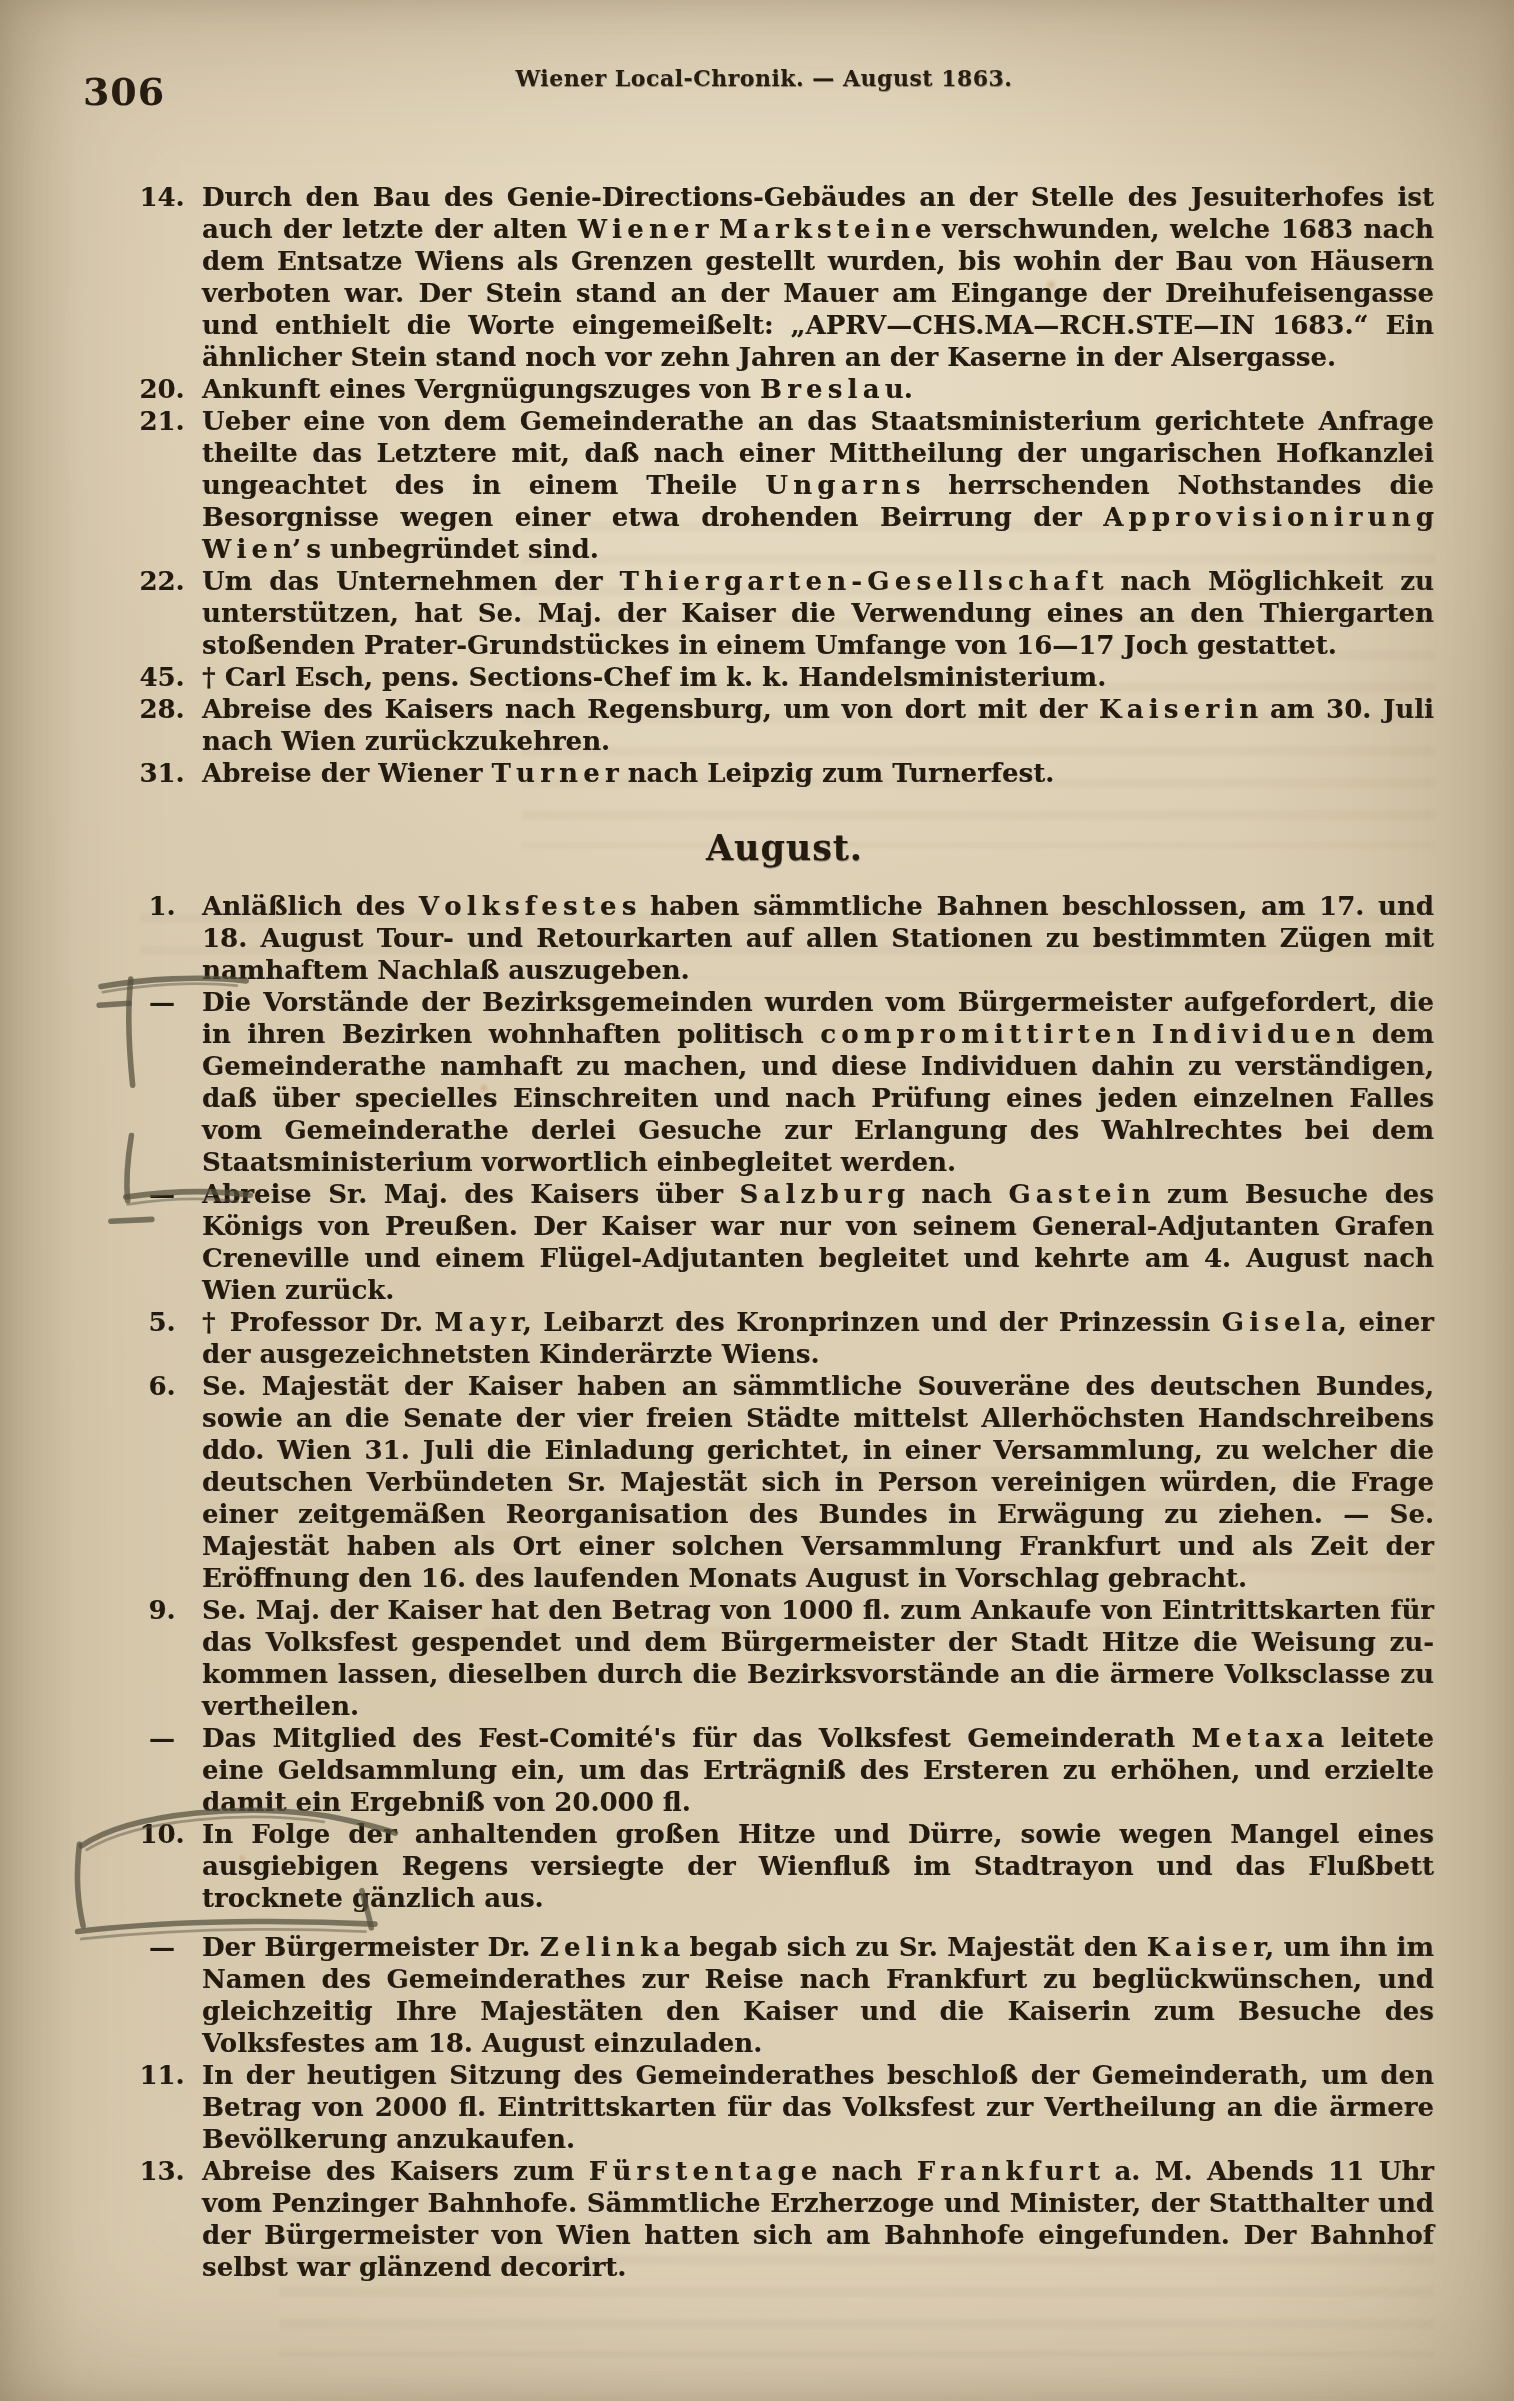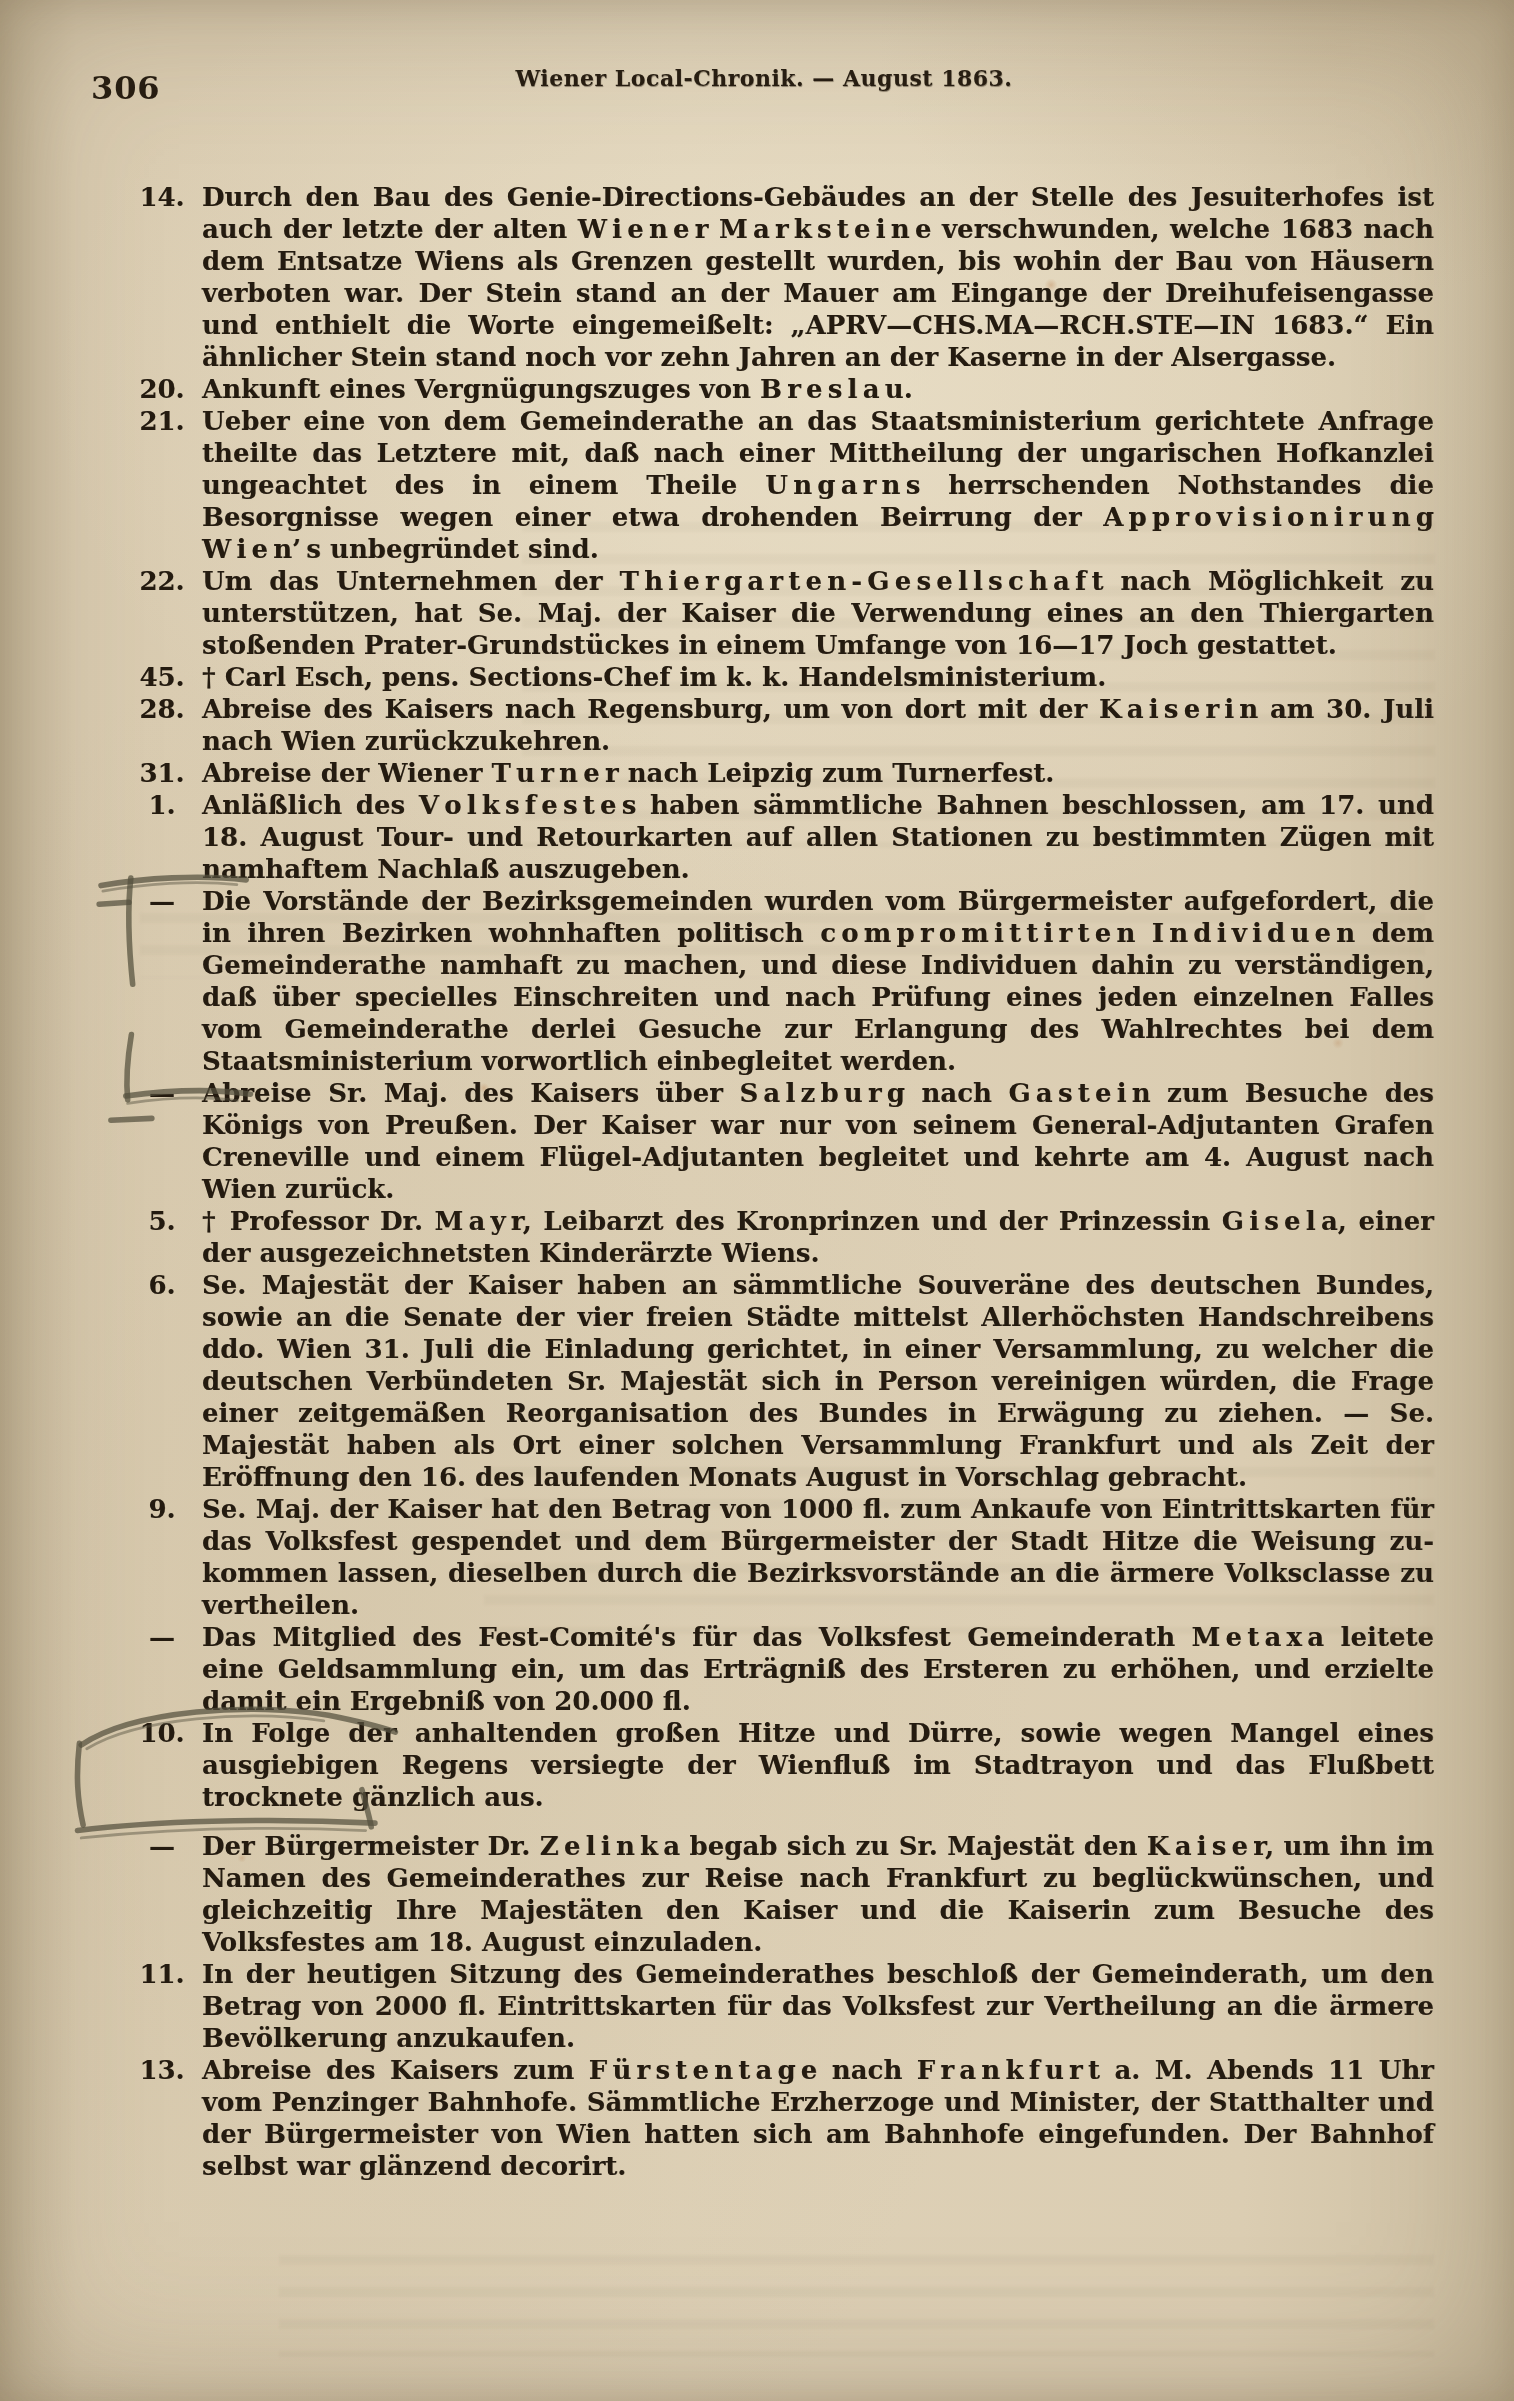--- a/index.html
+++ b/index.html
@@ -25,22 +25,22 @@
     box-shadow:inset 0 0 149px rgba(105,88,58,.38), inset 0 0 34px rgba(105,88,58,.22);
   }
   .ghost{position:absolute;pointer-events:none;filter:blur(1.5px);opacity:.6;}
   .ghost-lines{
     background:repeating-linear-gradient(
       180deg, transparent 0px, transparent 18.6px,
       rgba(118,102,74,.085) 18.6px, rgba(118,102,74,.085) 29px, transparent 29px, transparent 32px);
   }
   .header-row{position:absolute;top:65px;left:0;width:100%;height:47px;}
   .page-number{
-    position:absolute;left:91px;top:3.7px;
-    font-size:32px;font-weight:700;letter-spacing:0.9px;
+    position:absolute;left:83px;top:3.7px;
+    font-size:38px;font-weight:700;letter-spacing:0.9px;
   }
   .running-title{
     position:absolute;left:135px;width:1258px;top:0;
     text-align:center;font-size:22px;font-weight:700;letter-spacing:0.5px;
     text-shadow:0.4px 0.5px 0.7px rgba(40,28,16,.45);
   }
   .content{
     position:absolute;left:135px;top:181px;width:1299px;
     font-size:26px;font-weight:700;line-height:32px;
     text-shadow:0.3px 0.4px 0.6px rgba(40,30,18,.38);
@@ -97,20 +97,21 @@
     <span class="body">† Carl Esch, pens. Sections-Chef im k. k. Handelsministerium.</span>
   </div>
       <div class="entry">
     <span class="num">28.</span>
     <span class="body">Abreise des Kaisers nach Regensburg, um von dort mit der K a i s e r i n am 30. Juli nach Wien zurückzukehren.</span>
   </div>
       <div class="entry">
     <span class="num">31.</span>
     <span class="body">Abreise der Wiener T u r n e r nach Leipzig zum Turnerfest.</span>
   </div>
+      <div class="month-heading">August.</div>
       <div class="entry">
     <span class="num">1.</span>
     <span class="body">Anläßlich des V o l k s f e s t e s haben sämmtliche Bahnen beschlossen, am 17. und 18. August Tour- und Retourkarten auf allen Stationen zu bestimmten Zügen mit nam­haftem Nachlaß auszugeben.</span>
   </div>
       <div class="entry marked-corner-open">
     <span class="num">—</span>
     <span class="body">Die Vorstände der Bezirksgemeinden wurden vom Bürgermeister aufgefordert, die in ihren Bezirken wohnhaften politisch c o m p r o m i t t i r t e n I n d i v i d u e n dem Gemeinderathe namhaft zu machen, und diese Individuen dahin zu verständigen, daß über specielles Einschreiten und nach Prüfung eines jeden einzelnen Falles vom Gemeinderathe derlei Gesuche zur Erlangung des Wahlrechtes bei dem Staatsministerium vorwortlich ein­begleitet werden.</span>
   <svg class="pencil" style="left:-47px;top:-20.5px;" width="214" height="177" viewBox="0 0 230 190">
     <path class="p1" d="M14,22 C60,14 120,10 170,16"></path>
     <path class="p2" d="M16,28 C60,20 115,16 160,21"></path>

